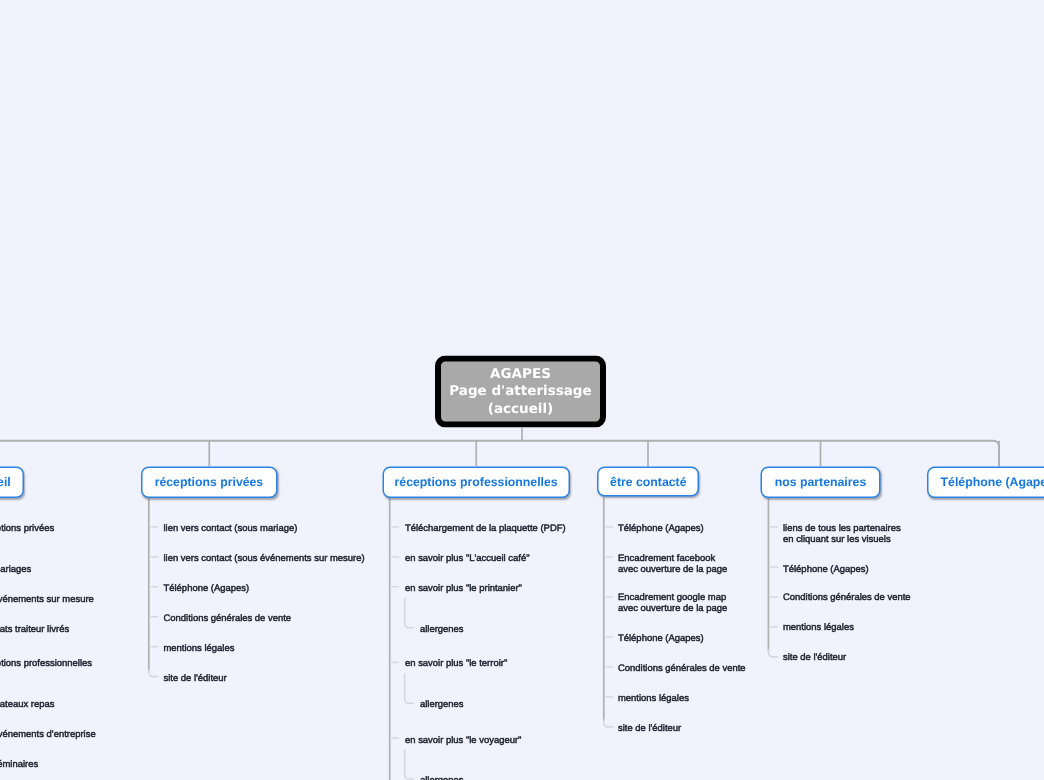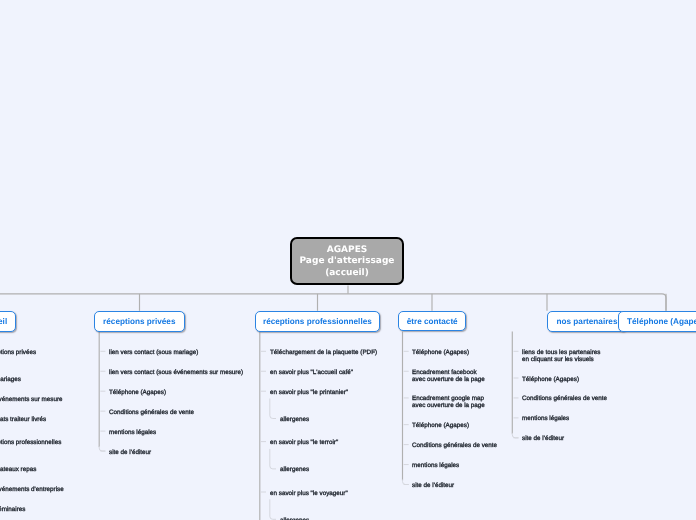--- a/index.html
+++ b/index.html
@@ -13,21 +13,21 @@
     text-rendering:geometricPrecision;
   }
   #stage{position:absolute;left:0;top:0;width:696px;height:520px;overflow:hidden;}
   svg#wires{position:absolute;left:0;top:0;width:696px;height:520px;pointer-events:none;}
 
   .root-node{
     position:absolute;
     will-change:transform;
     background:#a9a9a9;
     color:#ffffff;
-    border:2px solid #000000;
+    border:4px solid #000000;
     border-radius:7px;
     font-family:"DejaVu Sans", sans-serif;
     font-weight:bold;
     font-size:9px;
     line-height:11.2px;
     text-align:center;
     box-sizing:border-box;
     display:flex;align-items:center;justify-content:center;
     white-space:pre;
     letter-spacing:0px;
@@ -128,21 +128,21 @@
       </div>
       <div class="node" style="left: 94.4px; top: 310.8px; width: 90.6px; height: 20.8px;">
         <span>réceptions privées</span>
       </div>
       <div class="node" style="left: 255.2px; top: 310.8px; width: 124.8px; height: 20.8px;">
         <span>réceptions professionnelles</span>
       </div>
       <div class="node" style="left: 397.8px; top: 310.8px; width: 68.4px; height: 20px;">
         <span>être contacté</span>
       </div>
-      <div class="node" style="left: 507px; top: 310.8px; width: 80px; height: 20.8px; margin-left: 40px;">
+      <div class="node" style="left: 507px; top: 310.8px; width: 80px; height: 20.8px;">
         <span>nos partenaires</span>
       </div>
       <div class="node" style="left: 617.8px; top: 310.8px; width: 96.4px; height: 20.8px;">
         <span>Téléphone (Agapes)</span>
       </div>
     </div>
   <div id="leaves">
       <div class="leaf" style="left: -14.7px; top: 349.8px;">réceptions privées</div>
       <div class="leaf" style="left: -4.7px; top: 377.1px;">mariages</div>
       <div class="leaf" style="left: -4.7px; top: 397.05px;">événements sur mesure</div>

